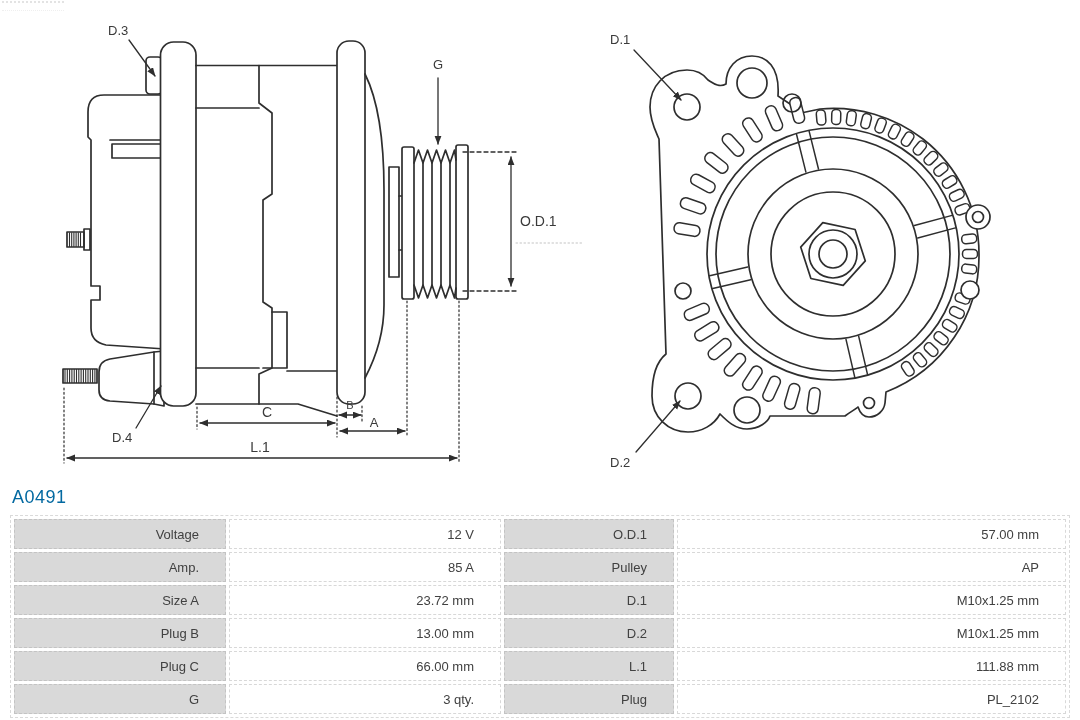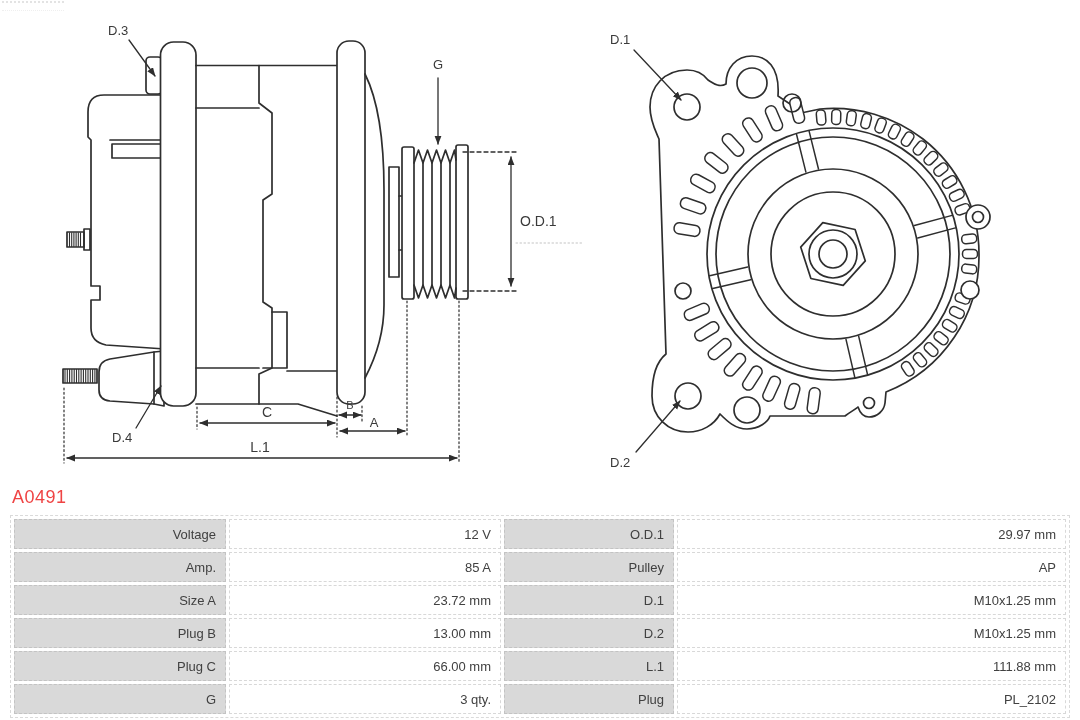--- a/index.html
+++ b/index.html
@@ -18,26 +18,26 @@
   #art .faint{stroke:#c3c3c3;stroke-width:1;stroke-dasharray:1.5 2.5;}
   #art #ribs rect,#art #slotsU rect,#art #slotsL rect{fill:#fff;stroke-width:1.5;}
   #art #spokes line{stroke-width:1.5;}
   #art #hatchA line,#art #hatchB line{stroke-width:1.1;}
   #art text{fill:#3a3a3a;stroke:none;font:13px "Liberation Sans",sans-serif;}
   #art text.big{font-size:14px;}
   #art text.sm{font-size:11px;}
   #art text.mid{text-anchor:middle;}
   
   .pn{position:absolute;left:12px;top:487px;margin:0;font-size:18px;line-height:20px;
-      font-weight:400;letter-spacing:.5px;color:#ef4444;}
+      font-weight:400;letter-spacing:.5px;color:#0369a1;}
   
   table.specs{position:absolute;left:10px;top:515px;width:1060px;
       border-collapse:separate;border-spacing:3px;border:1px dashed #dadada;
       font-size:13px;color:#414141;}
-  table.specs td{height:28px;padding:0 9px;text-align:right;vertical-align:middle;white-space:nowrap;}
+  table.specs td{height:28px;padding:0 26px;text-align:right;vertical-align:middle;white-space:nowrap;}
   td.k{background:#d9d9d9;border:1px dashed #c3c3c3;}
   td.v{background:#fff;border:1px dashed #d8d8d8;margin-top:6px;}
 </style>
 </head>
 <body>
 
 <div class="sheet">
 
   <div class="watermark"></div>
 
@@ -246,21 +246,21 @@
         <col style="width:212px">
         <col style="width:272px">
         <col style="width:170px">
         <col>
       </colgroup>
     <tbody>
         <tr>
       <td class="k">Voltage</td>
       <td class="v">12 V</td>
       <td class="k">O.D.1</td>
-      <td class="v">29.97 mm</td>
+      <td class="v">57.00 mm</td>
     </tr>
     <tr>
       <td class="k">Amp.</td>
       <td class="v">85 A</td>
       <td class="k">Pulley</td>
       <td class="v">AP</td>
     </tr>
     <tr>
       <td class="k">Size A</td>
       <td class="v">23.72 mm</td>

